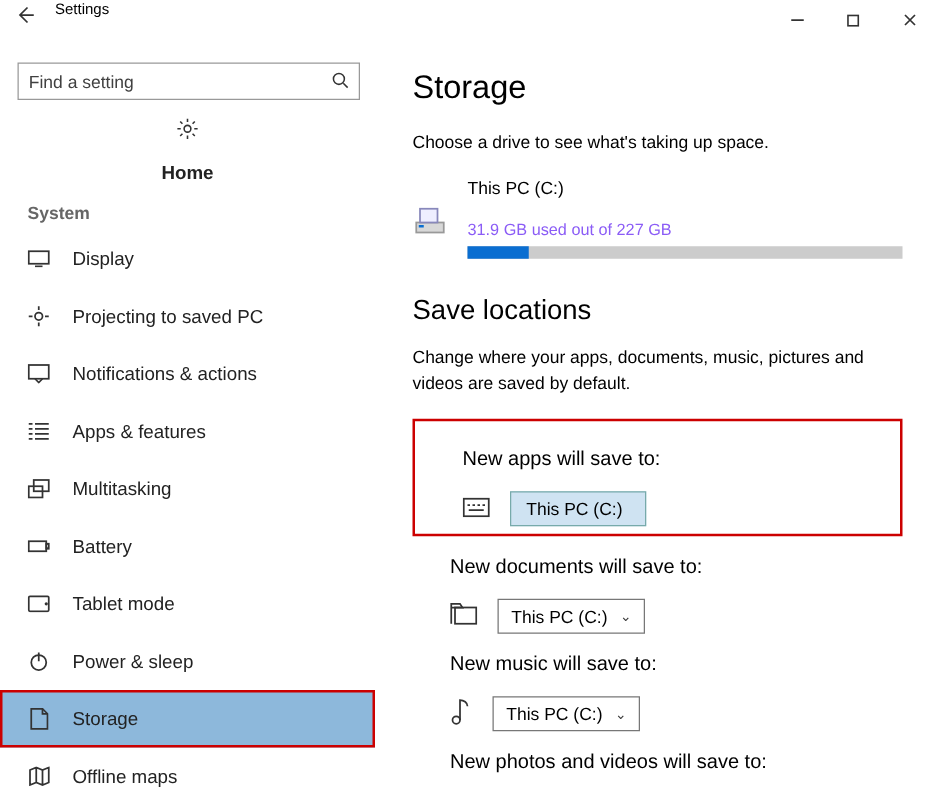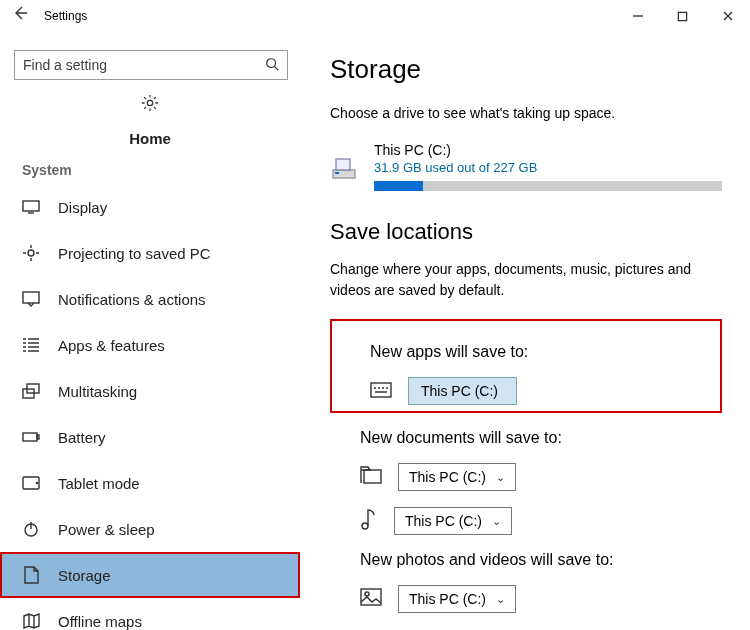--- a/index.html
+++ b/index.html
@@ -1,17 +1,17 @@
 <!DOCTYPE html>
 <html><head>
 <meta charset="utf-8">
 <style>
   * { box-sizing: border-box; }
   html, body { margin:0; padding:0; width:750px; height:630px; font-family: "Segoe UI", Arial, sans-serif; background:#fff; color:#000; overflow:hidden; }
-  .titlebar { height:32px; display:flex; align-items:center; border-bottom:0; }
+  .titlebar { height:32px; display:flex; border-bottom:0; }
   .titlebar .back { width:40px; text-align:center; font-size:16px; line-height:32px; }
   .titlebar .title { font-size:12px; padding-left:4px; flex:1; }
   .titlebar .winbtns { display:flex; }
   .titlebar .winbtn { width:45px; height:32px; display:flex; align-items:center; justify-content:center; font-size:12px; }
   .body { display:flex; height:598px; }
   .sidebar { width:300px; padding:12px 0 0 0; }
   .search { margin:6px 12px 14px 14px; height:30px; border:1px solid #999; display:flex; align-items:center; padding:0 8px; color:#404040; font-size:14px; }
   .search span.ph { flex:1; }
   .search .mag { font-size:14px; color:#555; }
   .navitem { display:flex; align-items:center; height:46px; padding:0 22px; font-size:15px; color:#222; gap:18px; }
@@ -21,21 +21,21 @@
   .navitem.selected { background:#8db8db; }
   .annot { outline:2px solid #c00; outline-offset:-2px; }
   .main { flex:1; padding:18px 28px 0 30px; overflow:hidden; }
   h1 { font-weight:300; font-size:26px; margin:4px 0 18px 0; }
   h2 { font-weight:300; font-size:22px; margin:28px 0 14px 0; }
   .subtext { font-size:14px; color:#000000; margin:0 0 18px 0; line-height:1.5; }
   .drive-row { display:flex; align-items:center; gap:16px; margin-bottom:6px; }
   .drive-ico { width:28px; height:28px; display:flex; align-items:flex-end; justify-content:center; }
   .drive-info { flex:1; }
   .drive-name { font-size:14px; }
-  .drive-used { font-size:13px; color:#0369a1; margin-top:2px; }
+  .drive-used { font-size:13px; color:#8b5cf6; margin-top:18px; }
   .bar { height:10px; background:#ccc; margin-top:6px; position:relative; }
   .bar-fill { height:100%; background:#0a6ed1; width:14%; }
   .save-block { display:flex; align-items:center; gap:16px; margin:10px 0 16px 30px; }
   .dropdown { display:inline-flex; align-items:center; border:1px solid #777; height:28px; padding:0 10px; font-size:14px; gap:10px; background:#fff; }
   .dropdown .chev { font-size:11px; color:#333; }
   .dropdown.open { background:#cfe3f2; border:1px solid #7aa; padding:0 18px 0 12px; }
   .group { margin-top:8px; }
   .firstgroup { padding:8px 10px; }
   svg { stroke:#333; fill:none; stroke-width:1.4; }
 </style>
@@ -229,20 +229,23 @@
               <path d="M1 1h7l2 3h-9z M1 4v13"></path>
             </svg></span>
         <div class="dropdown">
           <span>This PC (C:)</span>
           <span class="chev">⌄</span>
         </div>
       </div>
     </div>
 
     <div class="group">
+      <div style="margin-left:30px">
+        <p class="lbl">New music will save to:</p>
+      </div>
       <div class="save-block">
         <span class="ico"><svg width="18" height="22" viewBox="0 0 18 22" stroke="#0a6ed1">
               <circle cx="5" cy="18" r="3"></circle>
               <path d="M8 18V2c3 0 6 2 6 5"></path>
             </svg></span>
         <div class="dropdown">
           <span>This PC (C:)</span>
           <span class="chev">⌄</span>
         </div>
       </div>

